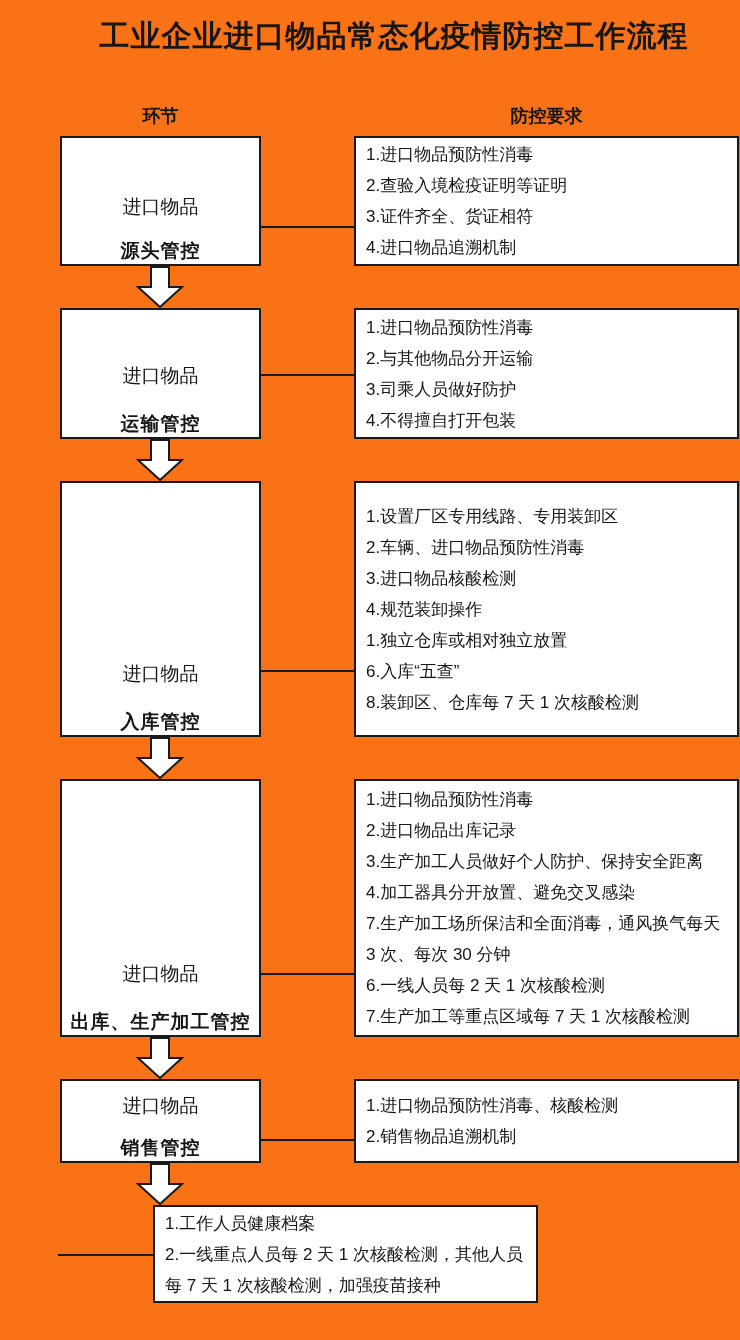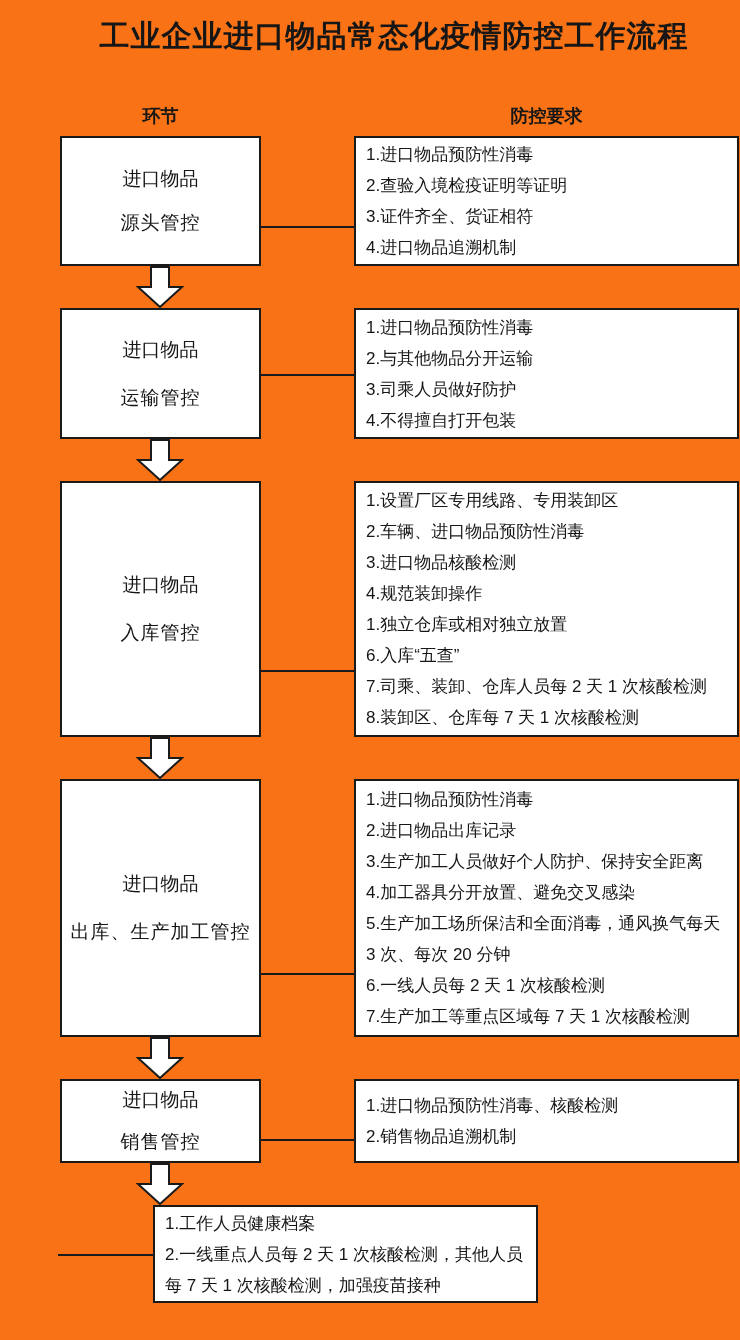--- a/index.html
+++ b/index.html
@@ -16,25 +16,25 @@
     line-height:40px;
   }
   .col-headers{display:flex;margin-top:48px;font-size:18px;font-weight:bold;line-height:24px;}
   .col-headers .left-h{margin-left:36px;width:201px;text-align:center;}
   .col-headers .right-h{margin-left:93px;width:385px;text-align:center;}
   #flow{margin-top:8px;}
   .stage{display:flex;padding-left:36px;align-items:stretch;}
   .lbox{
     width:201px;flex:0 0 201px;box-sizing:border-box;
     border:2px solid #1a1a1a;background:#ffffff;
-    display:flex;flex-direction:column;justify-content:center;align-items:center;
+    display:flex;flex-direction:column;justify-content:flex-end;align-items:center;
     gap:22px;text-align:center;
   }
   .subject{font-size:19px;}
-  .control{font-size:19px;font-weight:normal;letter-spacing:1px;}
+  .control{font-size:19px;font-weight:bold;letter-spacing:1px;}
   .mid{flex:0 0 93px;position:relative;}
   .cline{position:absolute;left:-2px;right:-2px;height:2px;background:#1a1a1a;}
   .rbox{
     width:385px;flex:0 0 385px;box-sizing:border-box;
     border:2px solid #1a1a1a;background:#ffffff;
     display:flex;flex-direction:column;justify-content:center;
     padding:4px 6px 4px 10px;
   }
   .rbox ul{list-style:none;margin:0;padding:0;font-size:17px;line-height:31px;}
   
@@ -122,21 +122,20 @@
         <div class="cline"></div>
       </div>
       <div class="rbox">
         <ul>
             <li>1.设置厂区专用线路、专用装卸区</li>
             <li>2.车辆、进口物品预防性消毒</li>
             <li>3.进口物品核酸检测</li>
             <li>4.规范装卸操作</li>
             <li>1.独立仓库或相对独立放置</li>
             <li>6.入库“五查”</li>
-            <li>7.司乘、装卸、仓库人员每 2 天 1 次核酸检测</li>
             <li>8.装卸区、仓库每 7 天 1 次核酸检测</li>
           </ul>
       </div>
     </div>
       <div class="arrow-row">
       <svg width="48" height="42" viewBox="0 0 48 42">
         <polygon points="15,1 33,1 33,21 46,21 24,41 2,21 15,21" fill="#ffffff" stroke="#1a1a1a" stroke-width="2" stroke-linejoin="miter"></polygon>
       </svg>
     </div>
       <div class="stage h3">
@@ -146,21 +145,21 @@
       </div>
       <div class="mid">
         <div class="cline"></div>
       </div>
       <div class="rbox">
         <ul>
             <li>1.进口物品预防性消毒</li>
             <li>2.进口物品出库记录</li>
             <li>3.生产加工人员做好个人防护、保持安全距离</li>
             <li>4.加工器具分开放置、避免交叉感染</li>
-            <li>5.生产加工场所保洁和全面消毒，通风换气每天 3 次、每次 20 分钟</li>
+            <li>7.生产加工场所保洁和全面消毒，通风换气每天 3 次、每次 30 分钟</li>
             <li>6.一线人员每 2 天 1 次核酸检测</li>
             <li>7.生产加工等重点区域每 7 天 1 次核酸检测</li>
           </ul>
       </div>
     </div>
       <div class="arrow-row">
       <svg width="48" height="42" viewBox="0 0 48 42">
         <polygon points="15,1 33,1 33,21 46,21 24,41 2,21 15,21" fill="#ffffff" stroke="#1a1a1a" stroke-width="2" stroke-linejoin="miter"></polygon>
       </svg>
     </div>

